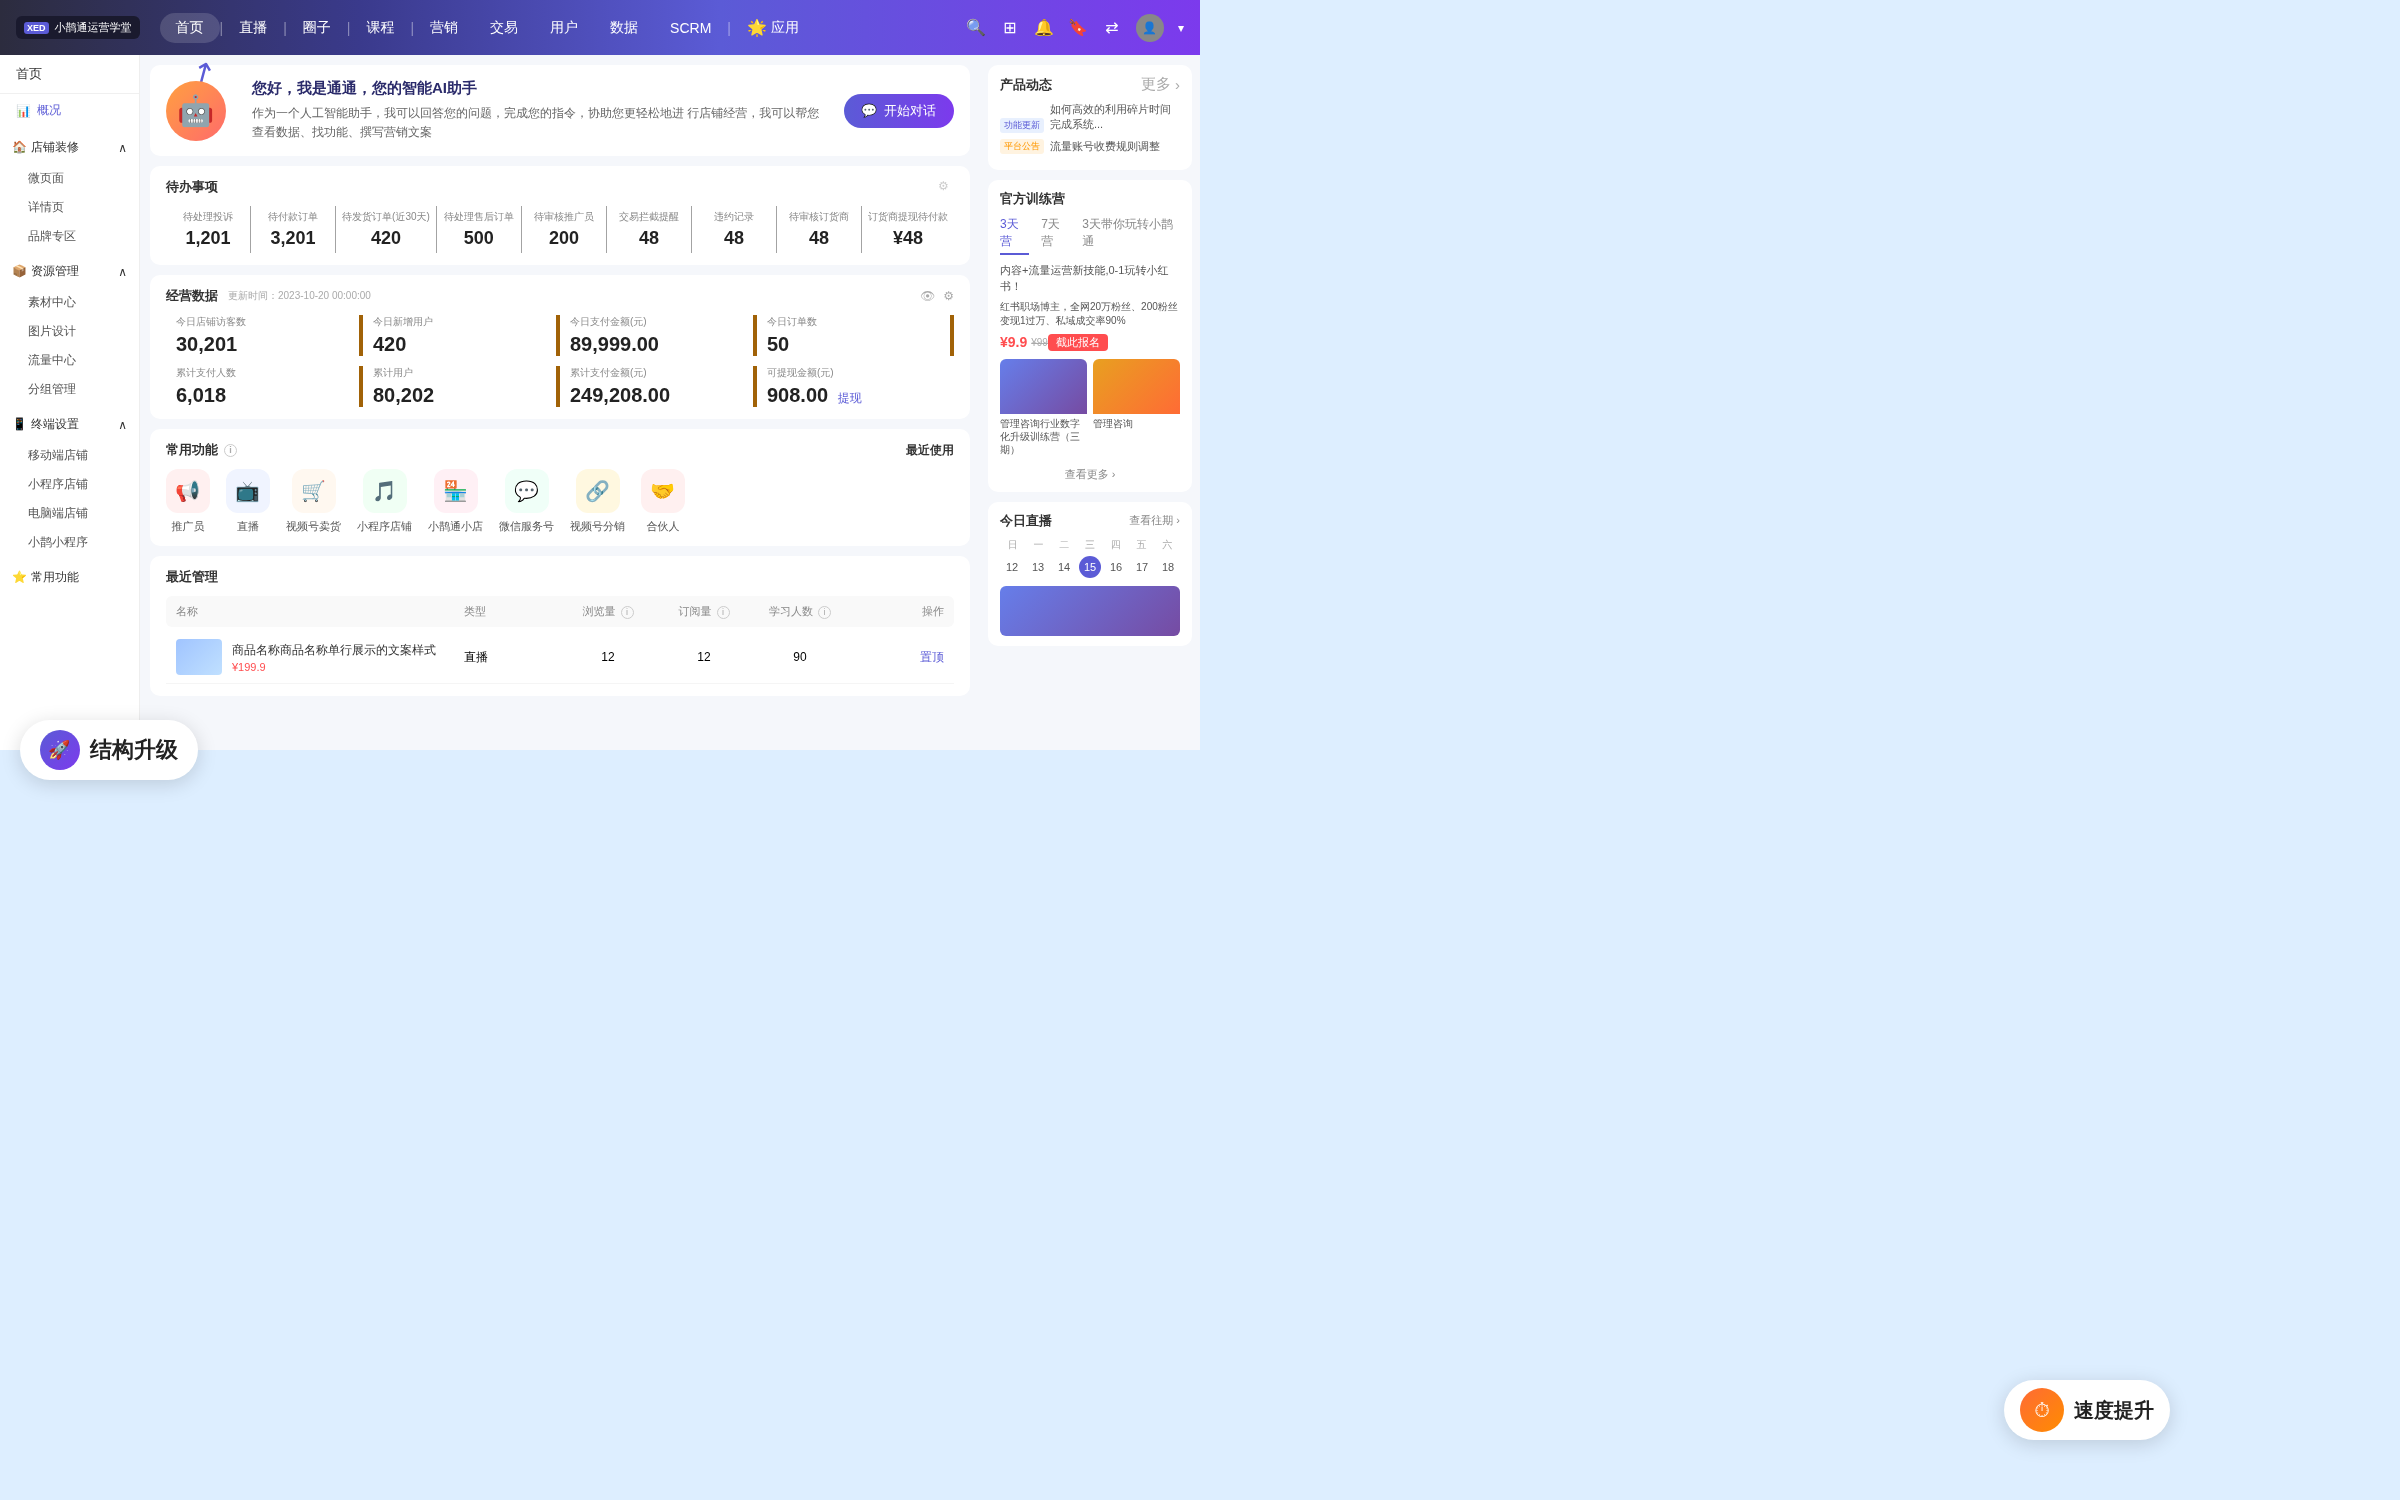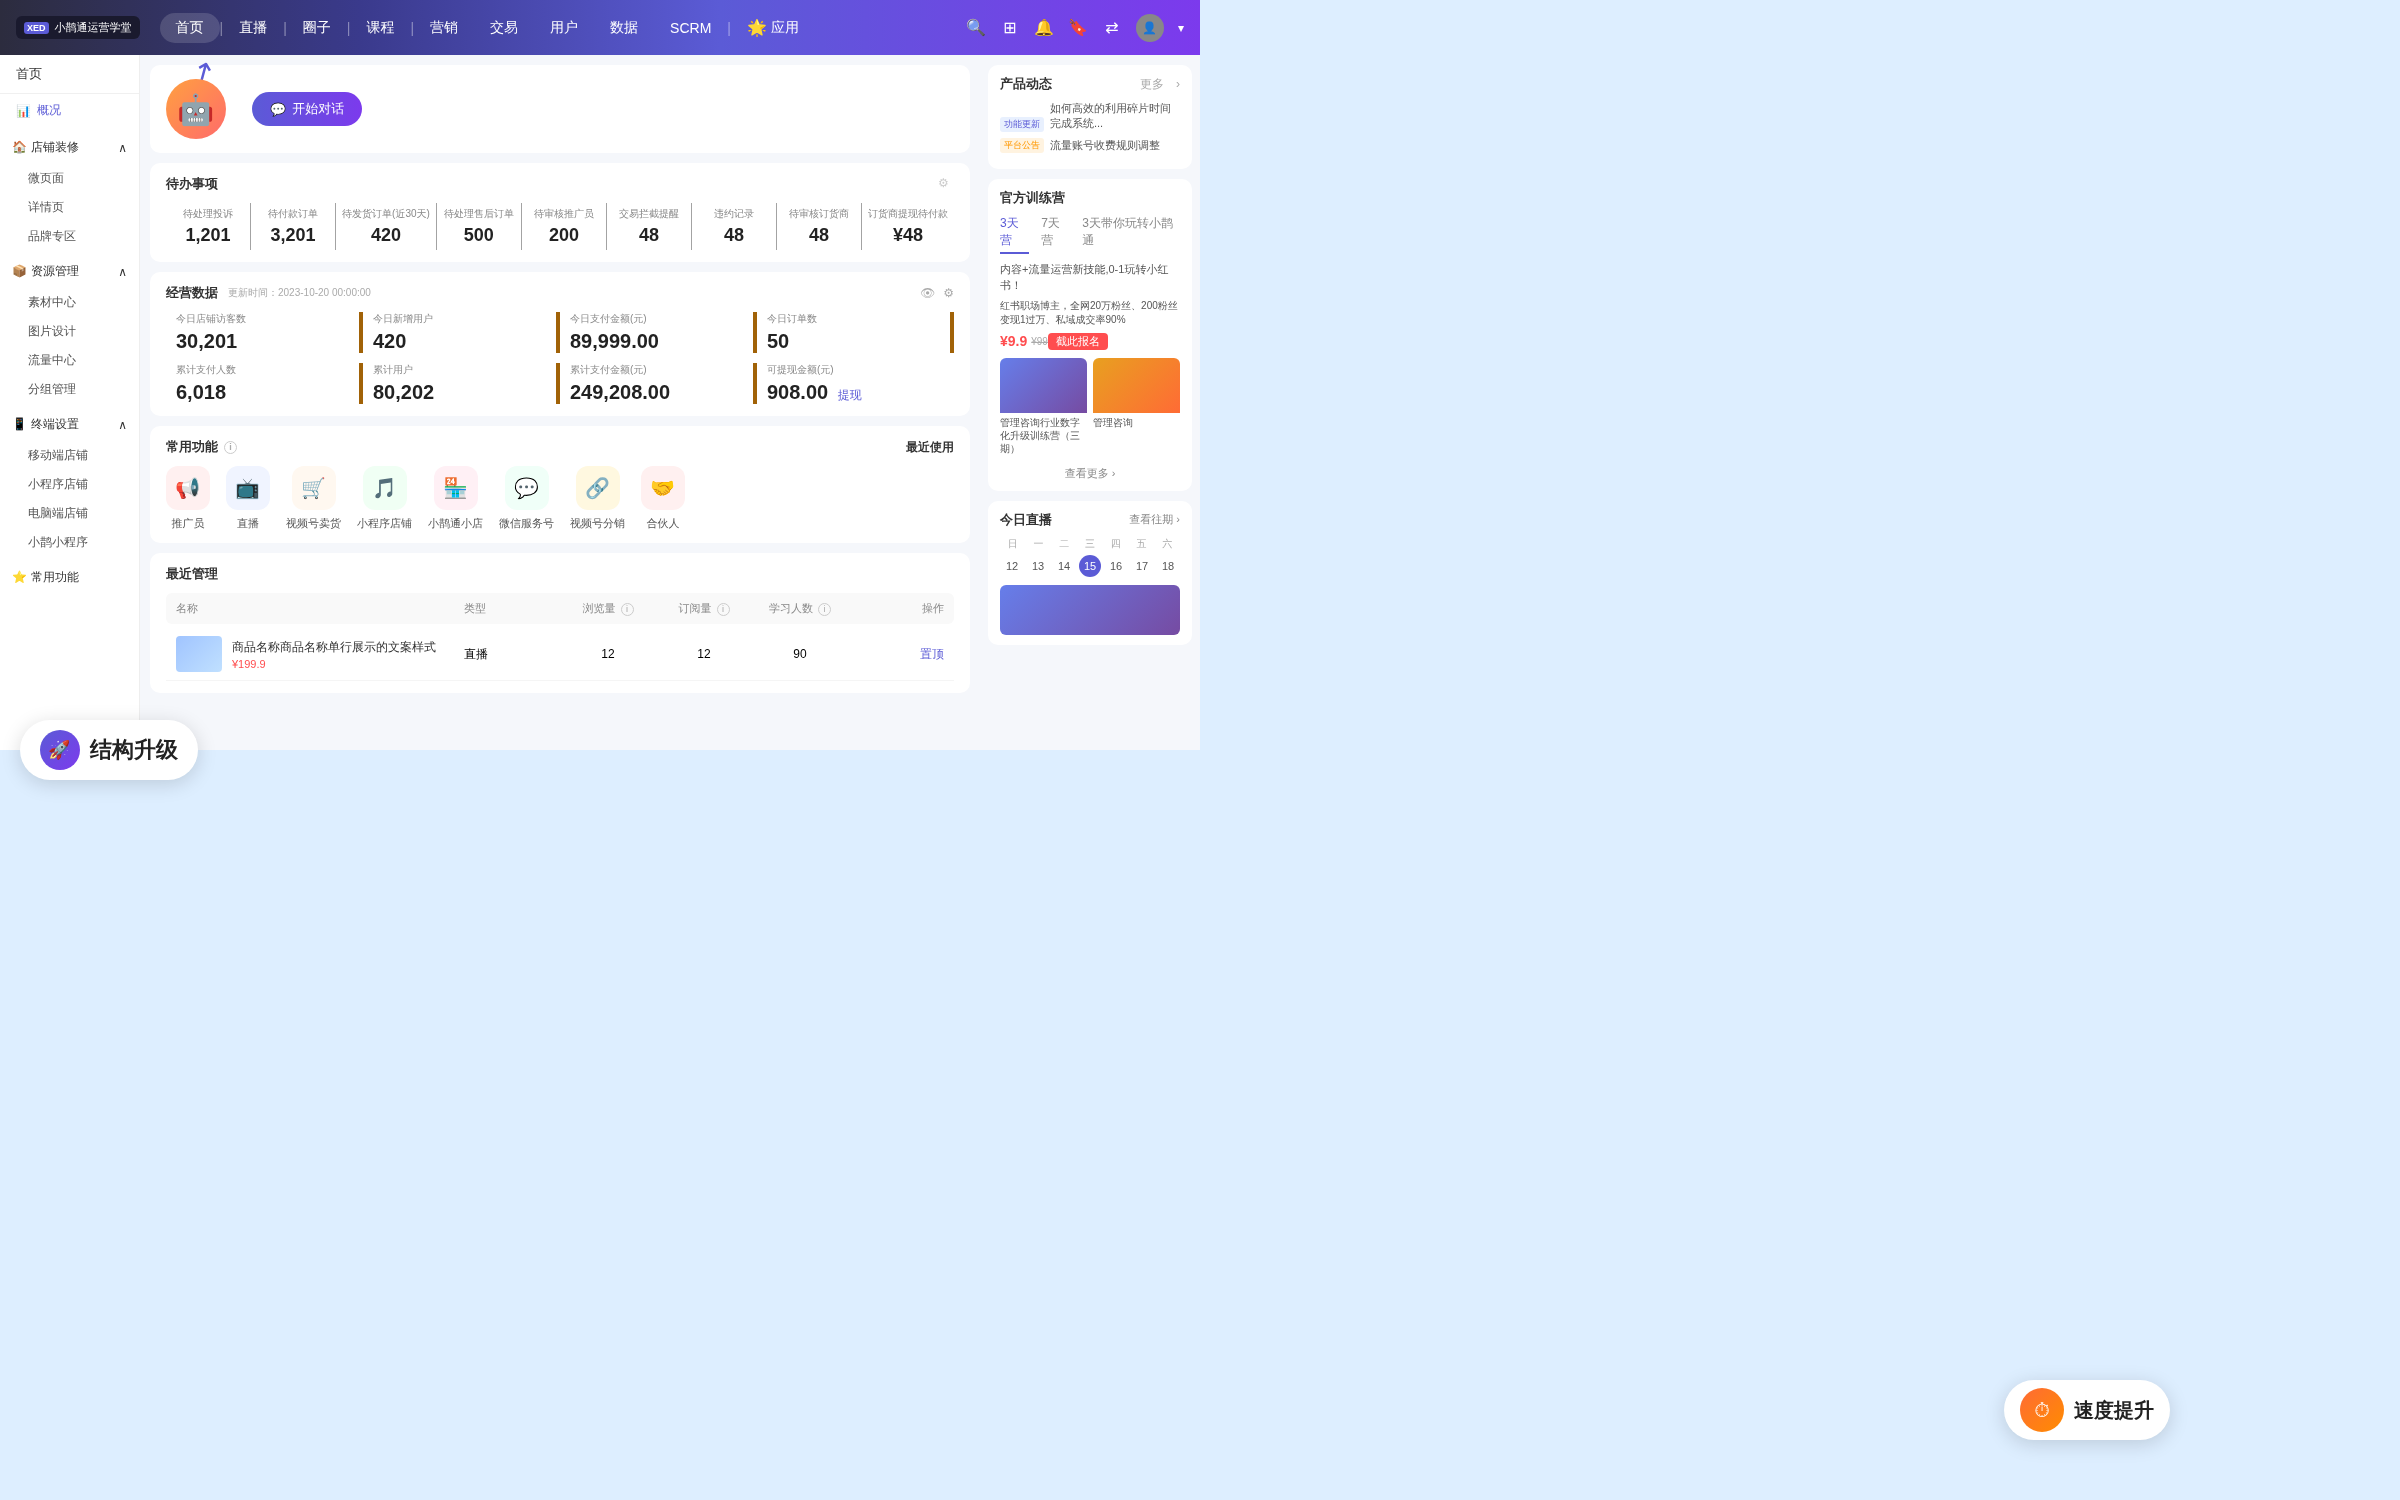--- a/index.html
+++ b/index.html
@@ -412,26 +412,26 @@
       align-items: center;
       justify-content: space-between;
       margin-bottom: 8px;
     }
     .panel-title {
       font-size: 13px;
       font-weight: bold;
       color: #333;
     }
     .panel-more {
-      font-size: 12px;
+      font-size: 15px;
       color: #aaa;
       cursor: pointer;
       display: flex;
       align-items: center;
-      gap: 12px;
+      gap: 4px;
     }
     .news-item {
       display: flex;
       align-items: flex-end;
       gap: 6px;
       margin-bottom: 6px;
     }
     .news-tag {
       font-size: 9px;
       padding: 1px 4px;
@@ -770,20 +770,25 @@
     </div>
   </div>
 
   <div class="content">
 
     <div class="ai-banner" style="position:relative;">
       <div class="arrow-deco">↗</div>
       <div class="ai-mascot">
         <div class="ai-mascot-img">🤖</div>
       </div>
+      <div class="ai-text">
+        <div class="ai-title">您好，我是通通，您的智能AI助手</div>
+        <div class="ai-desc">作为一个人工智能助手，我可以回答您的问题，完成您的指令，协助您更轻松地进
+行店铺经营，我可以帮您查看数据、找功能、撰写营销文案</div>
+      </div>
       <button class="ai-btn">
         <span>💬</span>
         <span>开始对话</span>
       </button>
     </div>
 
     <div class="section-card">
       <div class="section-header">
         <span class="section-title">待办事项</span>
         <span class="settings-icon">⚙</span>

